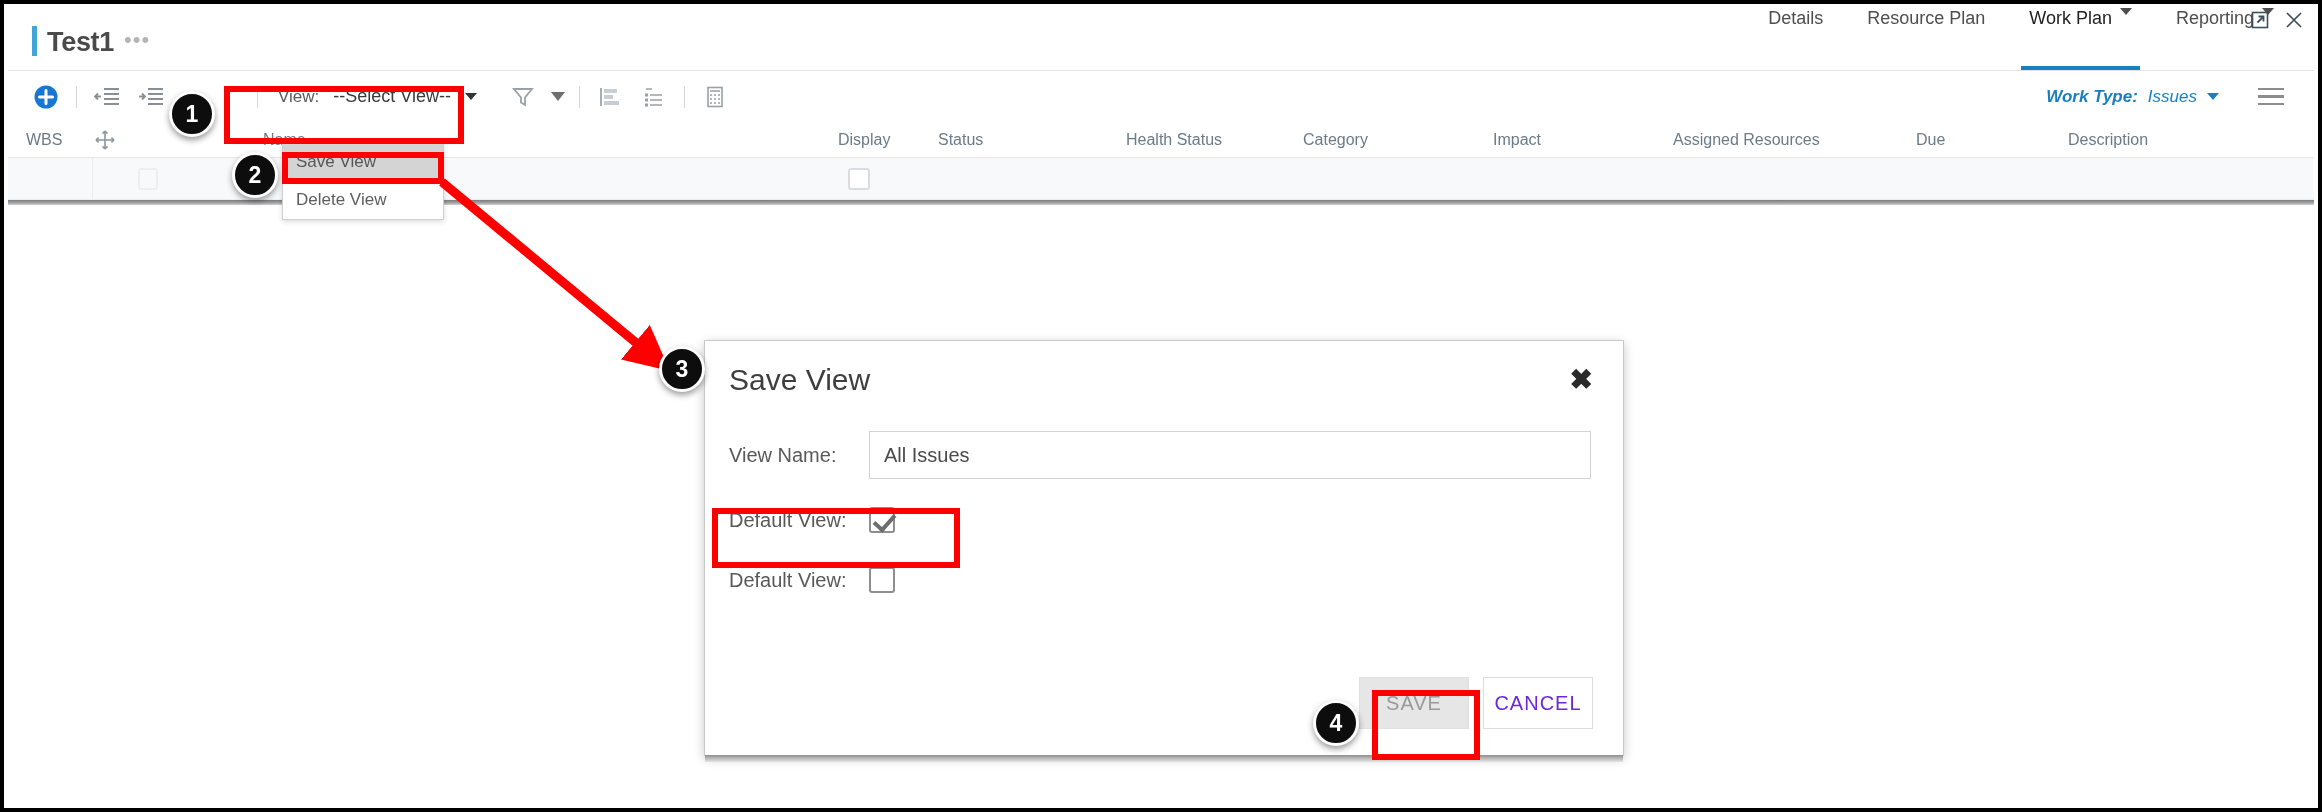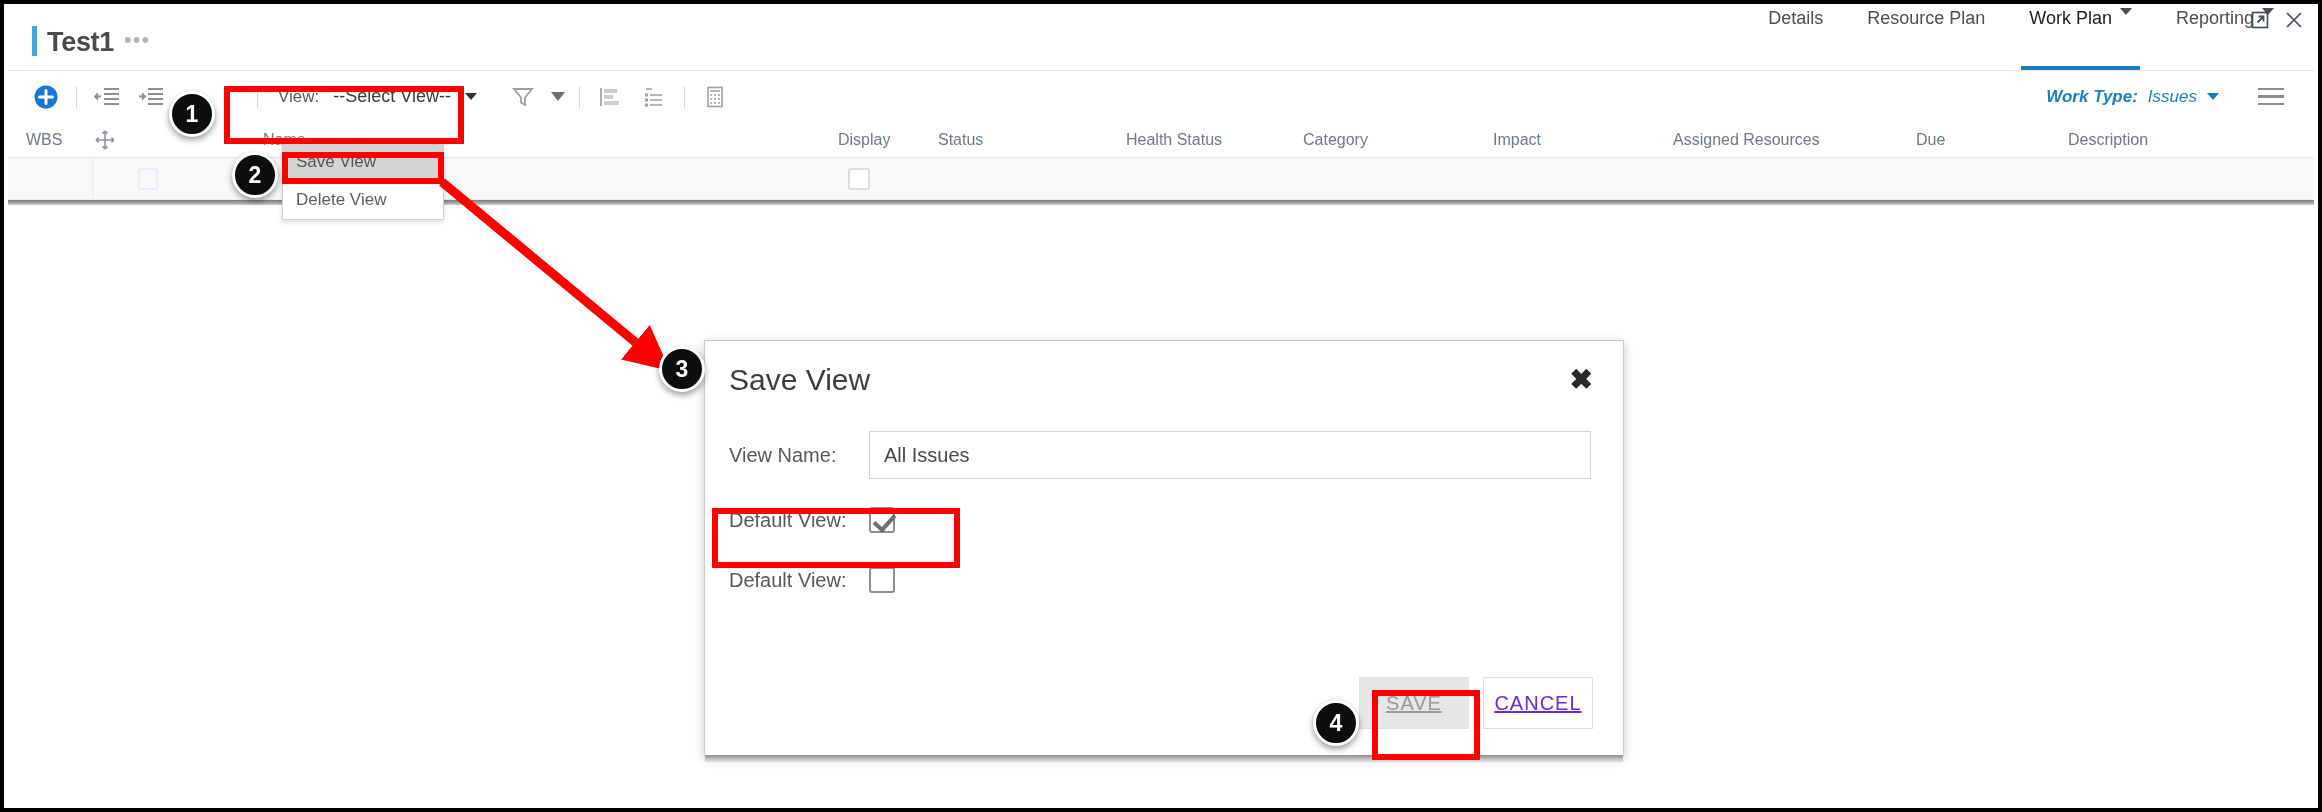--- a/index.html
+++ b/index.html
@@ -171,21 +171,20 @@
     transform: rotate(42deg);
   }
   .modal-footer {
     position: absolute; right: 30px; bottom: 26px;
     display: flex; align-items: center; gap: 14px;
   }
   .btn {
     min-width: 110px; height: 52px; font-size: 20px; letter-spacing: 1px;
     display: flex; align-items: center; justify-content: center; cursor: pointer;
     font-family: "Liberation Sans", sans-serif;
-    text-decoration: underline;
   }
   .btn-save { background: #e6e6e6; color: #9a9a9a; border: 1px solid #e0e0e0; }
   .btn-cancel { background: #ffffff; color: #6d28d9; border: 1px solid #dcdcdc; }
 
   
   .hl {
     position: absolute; border: 6px solid #fe0000; z-index: 35; pointer-events: none;
   }
   .badge {
     position: absolute; width: 46px; height: 46px; border-radius: 50%;

